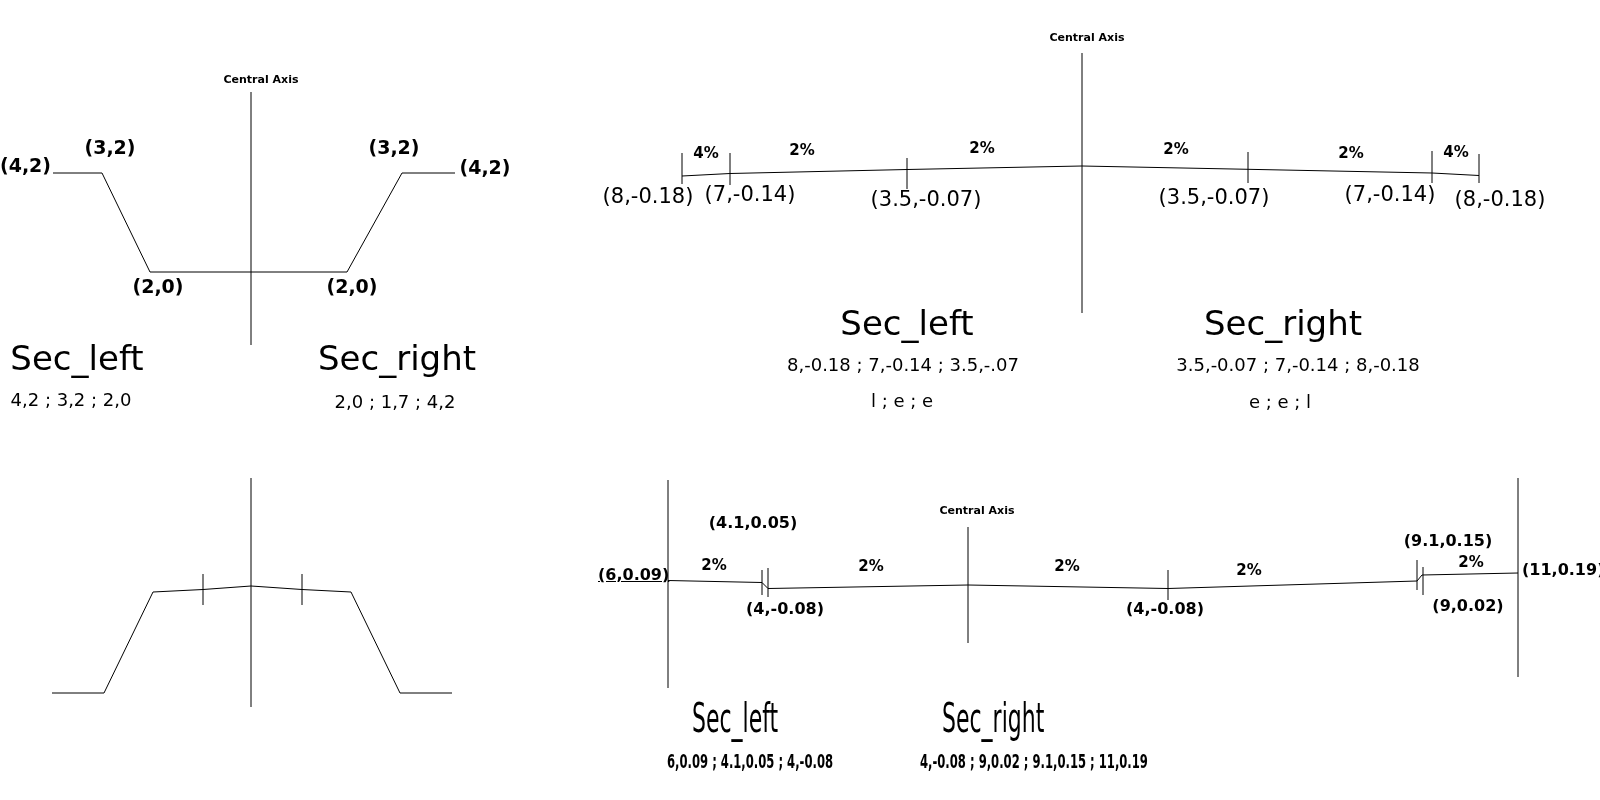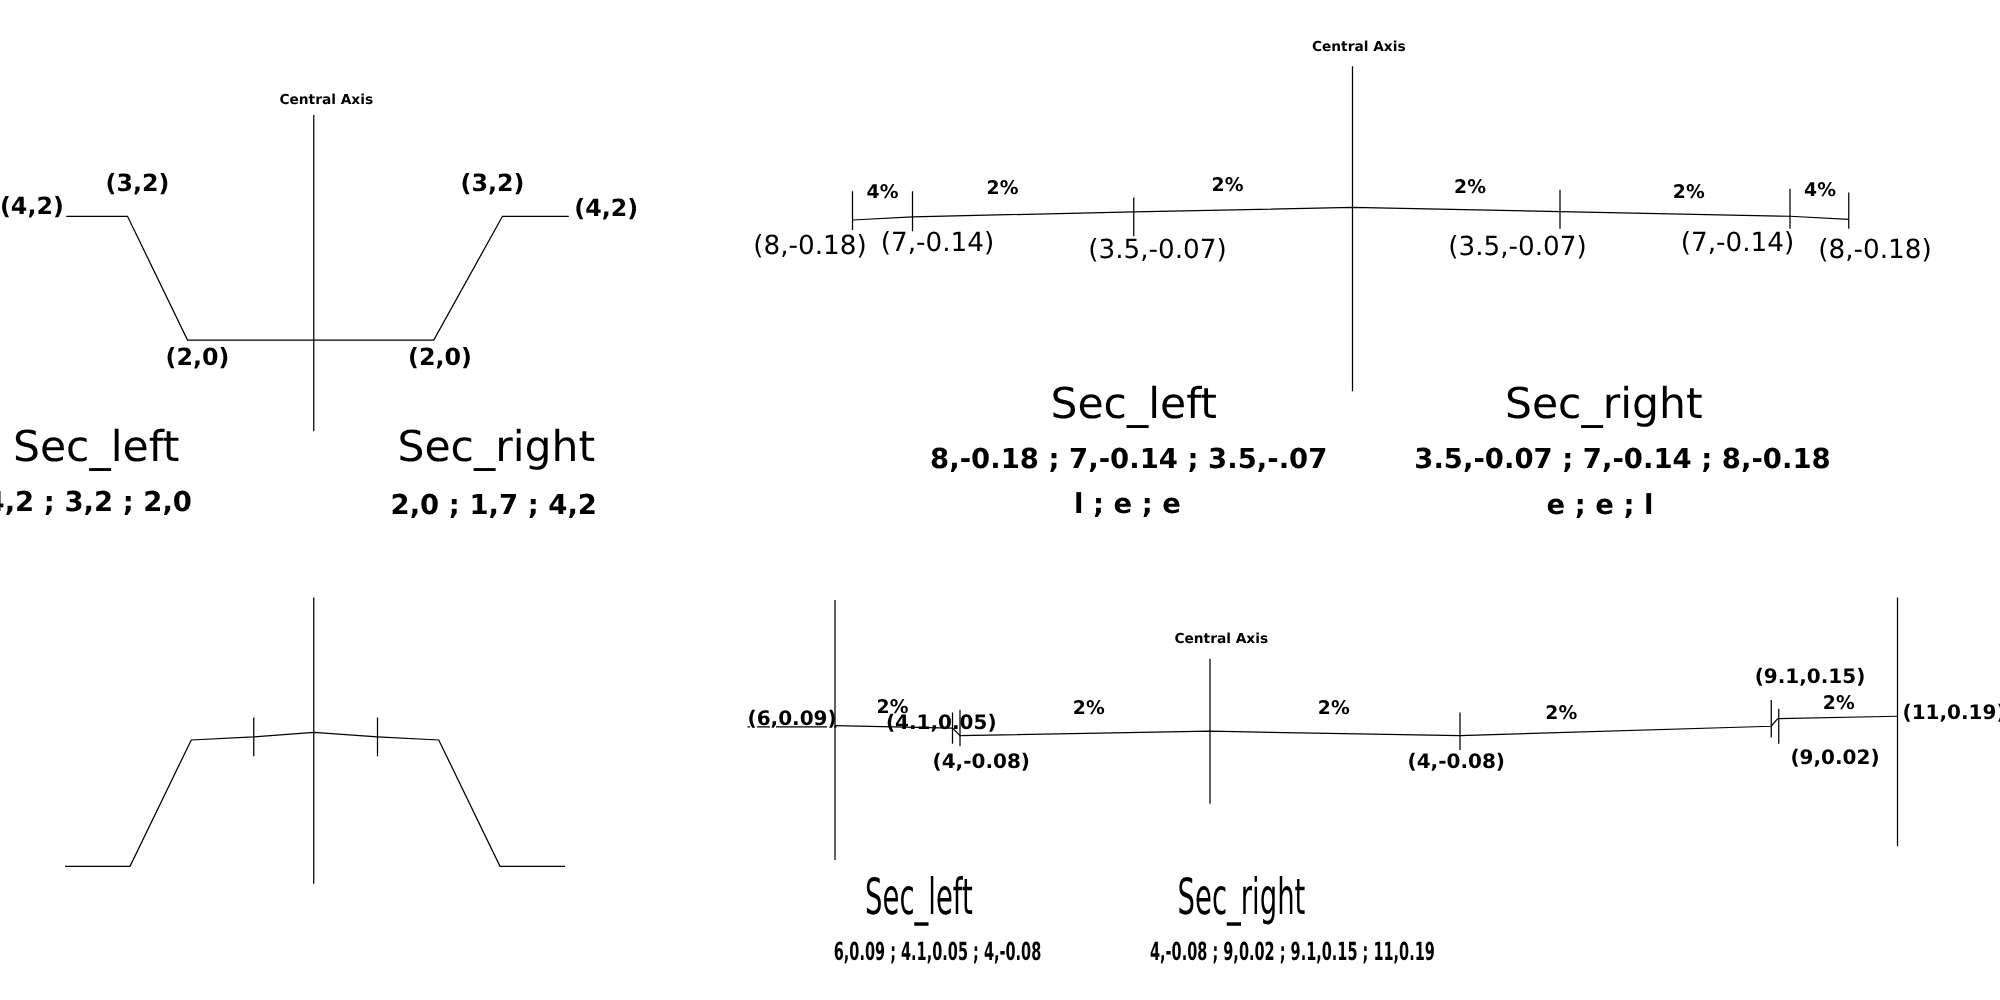--- a/index.html
+++ b/index.html
@@ -13,21 +13,21 @@
   }
   svg.lines{position:absolute;left:0;top:0;}
   .lbl{position:absolute;white-space:nowrap;line-height:1.05;color:#000;}
   .c{transform:translateX(-50%);}
   .axis{font-size:11px;font-weight:bold;}
   .pt19{font-size:19px;font-weight:bold;}
   .pt17{font-size:21px;font-weight:normal;}
   .pt16{font-size:16px;font-weight:bold;}
   .slope{font-size:15px;font-weight:bold;}
   .h1{font-size:34px;font-weight:normal;}
-  .sub{font-size:22px;font-weight:bold;}
+  .sub{font-size:18px;font-weight:normal;}
   .h1n{font-size:40px;font-weight:normal;transform:scaleX(0.55);transform-origin:left top;}
   .subn{font-size:20px;font-weight:bold;transform:scaleX(0.58);transform-origin:left top;}
 </style>
 </head>
 <body>
 
 <svg class="lines" width="1600" height="800" viewBox="0 0 1600 800" fill="none" stroke="#000000" stroke-width="1">
 
   <path d="M251 92 V345"></path>
   <path d="M53 173 H102 L150 272 H347 L402 173 H455"></path>
@@ -85,21 +85,21 @@
 <div class="lbl h1 c" style="left:907px;top:306px;">Sec_left</div>
 <div class="lbl sub c" style="left:903px;top:356px;">8,-0.18 ; 7,-0.14 ; 3.5,-.07</div>
 <div class="lbl sub c" style="left:902px;top:392px;">l ; e ; e</div>
 <div class="lbl h1 c" style="left:1283px;top:306px;">Sec_right</div>
 <div class="lbl sub c" style="left:1298px;top:356px;">3.5,-0.07 ; 7,-0.14 ; 8,-0.18</div>
 <div class="lbl sub c" style="left:1280px;top:393px;text-align:center;">e ; e ; l</div>
 
 <div class="lbl axis c" style="left:977px;top:505px;">Central Axis</div>
 <div class="lbl pt16" style="left:598px;top:567px;text-decoration:underline;">(6,0.09)</div>
 <div class="lbl slope c" style="left:714px;top:558px;">2%</div>
-<div class="lbl pt16 c" style="left:753px;top:570px;">(4.1,0.05)</div>
+<div class="lbl pt16 c" style="left:753px;top:515px;">(4.1,0.05)</div>
 <div class="lbl pt16 c" style="left:785px;top:601px;">(4,-0.08)</div>
 <div class="lbl slope c" style="left:871px;top:559px;">2%</div>
 <div class="lbl slope c" style="left:1067px;top:559px;">2%</div>
 <div class="lbl pt16 c" style="left:1165px;top:601px;">(4,-0.08)</div>
 <div class="lbl slope c" style="left:1249px;top:563px;">2%</div>
 <div class="lbl pt16 c" style="left:1468px;top:598px;">(9,0.02)</div>
 <div class="lbl pt16 c" style="left:1448px;top:533px;">(9.1,0.15)</div>
 <div class="lbl slope c" style="left:1471px;top:555px;">2%</div>
 <div class="lbl pt16" style="left:1522px;top:562px;">(11,0.19)</div>
 <div class="lbl h1n" style="left:692px;top:697px;">Sec_left</div>

